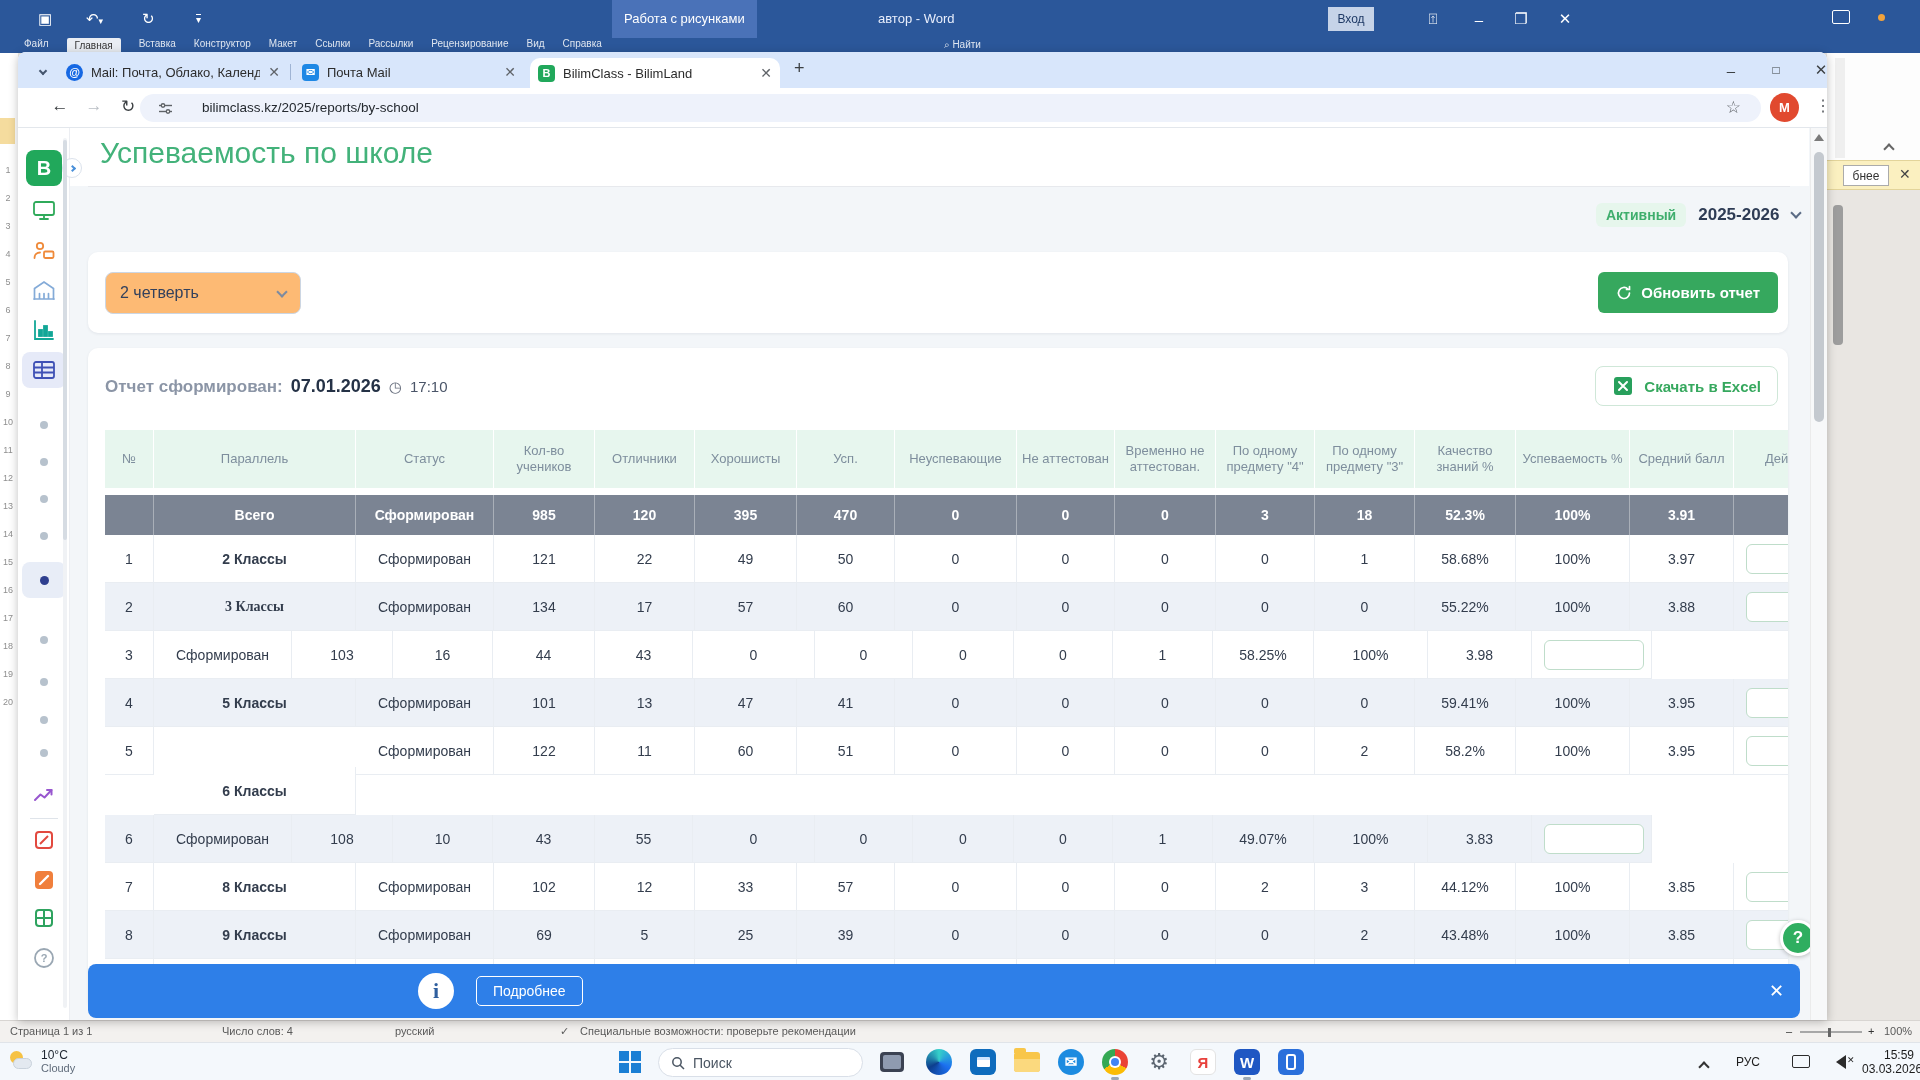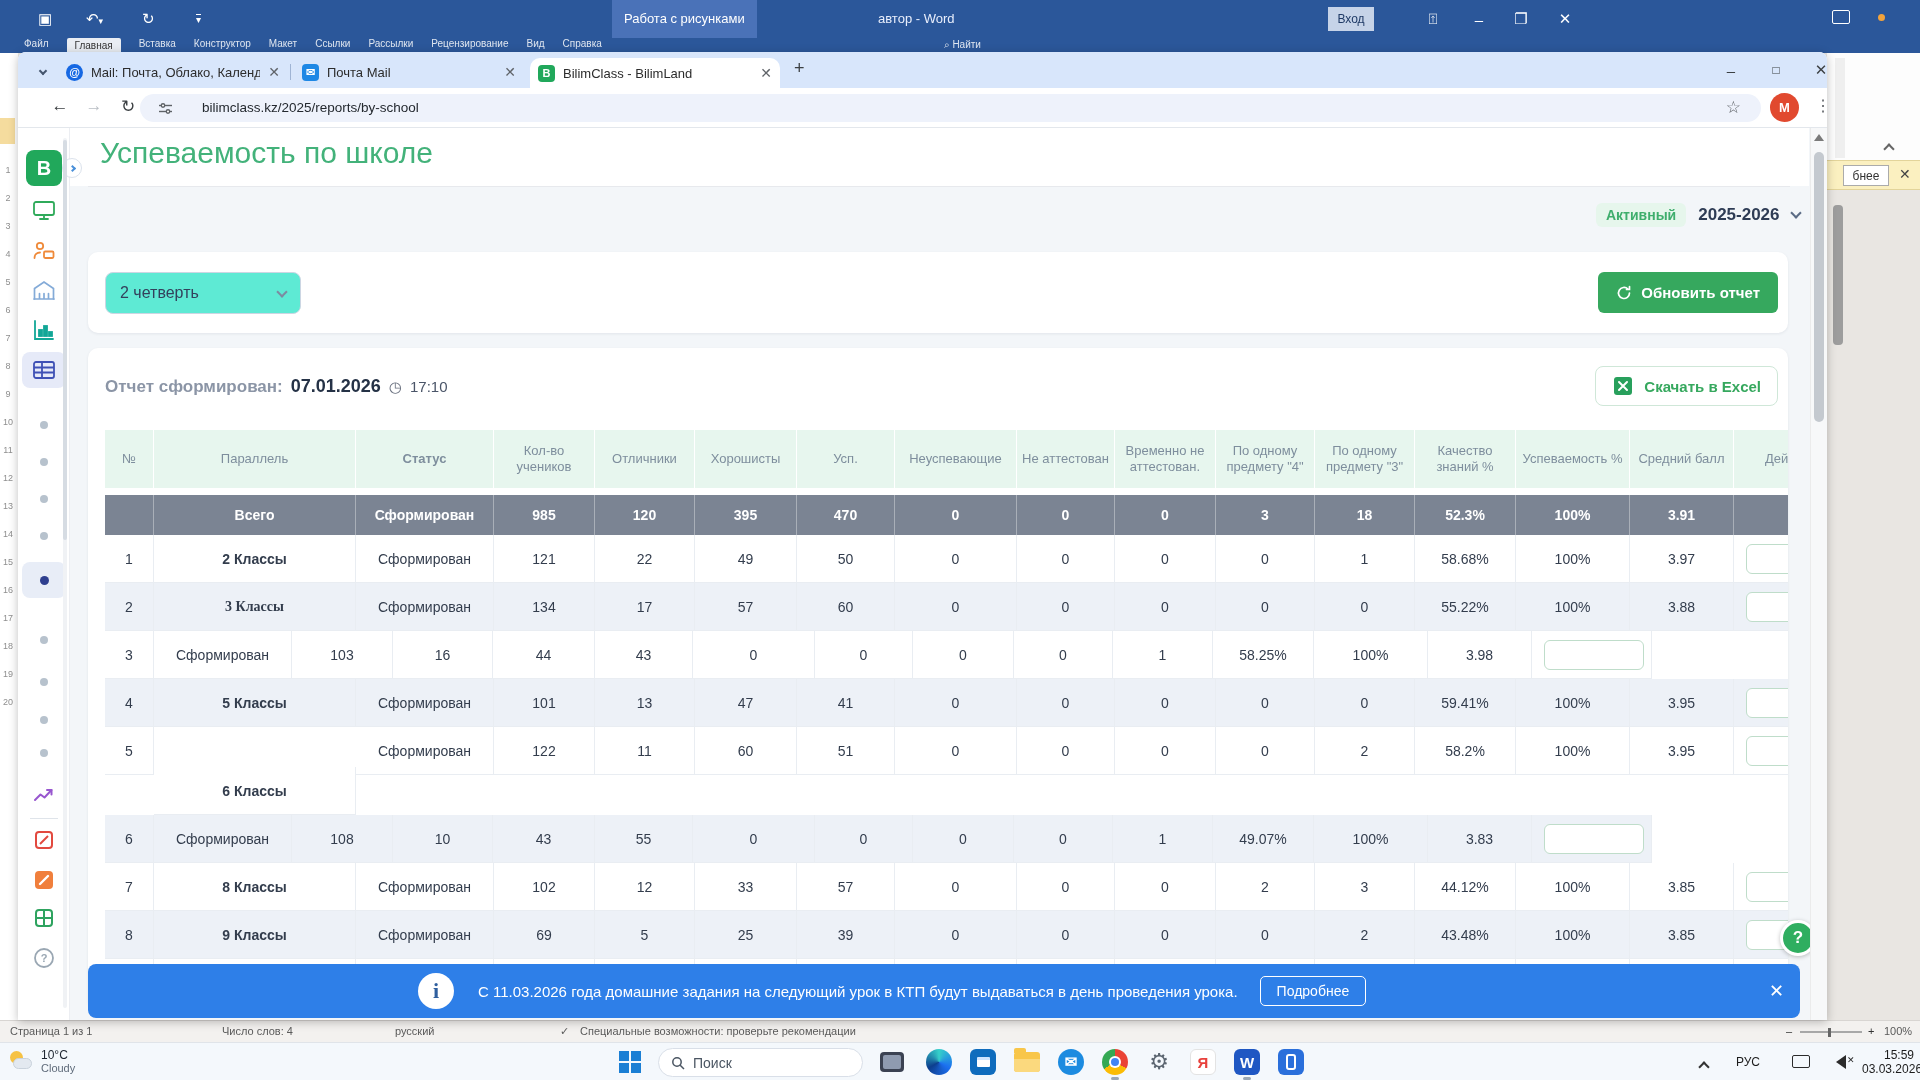--- a/index.html
+++ b/index.html
@@ -34,21 +34,21 @@
   .sidebar{left:18px;top:128px;width:52px;height:892px;background:#fff;border-right:1px solid #ecoef2;border-right:1px solid #eceef2}
   .side-item{position:absolute;left:22px;width:44px;height:36px;display:flex;align-items:center;justify-content:center}
   .dot{width:8px;height:8px;border-radius:50%;background:#b7c2cd}
   .dot.on{width:9px;height:9px;background:#2e3f8f}
   
   .page-title{font-size:30px;color:#43b27a;font-weight:500}
   .hdr-divider{left:88px;top:186px;width:1702px;height:1px;background:#e7e9ed}
   .badge{background:#e6f6ec;color:#3fae6d;font-size:14px;padding:4px 10px;border-radius:6px;font-weight:bold}
   .year{font-size:17px;color:#2e3c55;font-weight:bold}
   .card{background:#fff;border-radius:10px;box-shadow:0 1px 3px rgba(20,40,70,.08)}
-  .select{position:absolute;left:17px;top:20px;width:196px;height:42px;border:1px solid #ccd6e3;border-radius:8px;background:#5eead4;font-size:16px;color:#33415c;display:flex;align-items:center;padding:0 14px;justify-content:space-between}
+  .select{position:absolute;left:17px;top:20px;width:196px;height:42px;border:1px solid #ccd6e3;border-radius:8px;background:#fdba74;font-size:16px;color:#33415c;display:flex;align-items:center;padding:0 14px;justify-content:space-between}
   .btn-green{position:absolute;right:10px;top:20px;height:41px;background:#36a85e;color:#fff;border-radius:6px;font-size:15px;font-weight:bold;display:flex;align-items:center;padding:0 18px;gap:9px}
   .btn-excel{position:absolute;right:10px;top:18px;height:40px;background:#fff;border:1px solid #cfe7d8;color:#36a85e;border-radius:8px;font-size:15px;font-weight:bold;display:flex;align-items:center;padding:0 16px;gap:10px}
   .chv{display:inline-block;width:8px;height:8px;border-right:2px solid #7c8ba1;border-bottom:2px solid #7c8ba1;transform:rotate(45deg)}
   
   #tableWrap{position:absolute;left:17px;top:82px;width:1683px;overflow:hidden}
   .thead{display:flex;background:#e7f6ee}
   .th{flex:none;display:flex;align-items:center;justify-content:center;text-align:center;height:58px;font-size:13px;line-height:1.2;color:#7e8e9d;padding:2px 5px;border-right:1px solid #fff}
   .tr{display:flex}
   .td{flex:none;display:flex;align-items:center;justify-content:center;height:48px;font-size:14px;color:#333d4d;background:#fff;border-right:1px solid #e9edf2;border-bottom:1px solid #e9edf2}
   .tr.alt .td{background:#edf1f7}
@@ -366,21 +366,21 @@
       <svg width="22" height="22" viewBox="0 0 22 22">
           <rect x="2" y="2" width="18" height="18" rx="3" fill="#28a05c"></rect>
           <path d="M7 7l8 8M15 7l-8 8" stroke="#fff" stroke-width="2" stroke-linecap="round"></path>
         </svg>
       <span>Скачать в Excel</span>
     </div>
     <div id="tableWrap">
       <div class="thead">
           <div class="th" style="width: 49px;">№</div>
           <div class="th" style="width: 202px;">Параллель</div>
-          <div class="th" style="width: 138px; font-weight: bold;">Статус</div>
+          <div class="th" style="width: 138px;">Статус</div>
           <div class="th" style="width: 101px;">Кол-во учеников</div>
           <div class="th" style="width: 100px;">Отличники</div>
           <div class="th" style="width: 102px;">Хорошисты</div>
           <div class="th" style="width: 98px;">Усп.</div>
           <div class="th" style="width: 122px;">Неуспевающие</div>
           <div class="th" style="width: 98px;">Не аттестован</div>
           <div class="th" style="width: 101px;">Временно не аттестован.</div>
           <div class="th" style="width: 99px;">По одному предмету "4"</div>
           <div class="th" style="width: 100px;">По одному предмету "3"</div>
           <div class="th" style="width: 101px;">Качество знаний %</div>
@@ -585,21 +585,20 @@
             <div class="td col15" style="width: 120px; justify-content: flex-start;">
               <div class="row-action"></div>
             </div>
           </div>
         </div>
     </div>
   </div>
 
   <div class="abs notif">
     <div style="margin-left:330px;width:36px;height:36px;border-radius:50%;background:#fff;color:#2f5f9e;font-family:'Liberation Serif',serif;font-weight:bold;font-size:22px;display:flex;align-items:center;justify-content:center;flex:none">i</div>
-    <span class="txt" style="margin-left:24px">С 11.03.2026 года домашние задания на следующий урок в КТП будут выдаваться в день проведения урока.</span>
     <span class="notif-btn" style="margin-left:22px;flex:none">Подробнее</span>
     <span style="position:absolute;right:16px;color:#fff;font-size:18px">✕</span>
   </div>
   <div class="abs fab">?</div>
 
   <div class="abs pg-scroll">
     <div class="tri-up" style="margin:6px auto 0"></div>
     <div class="pg-thumb"></div>
   </div>
 

